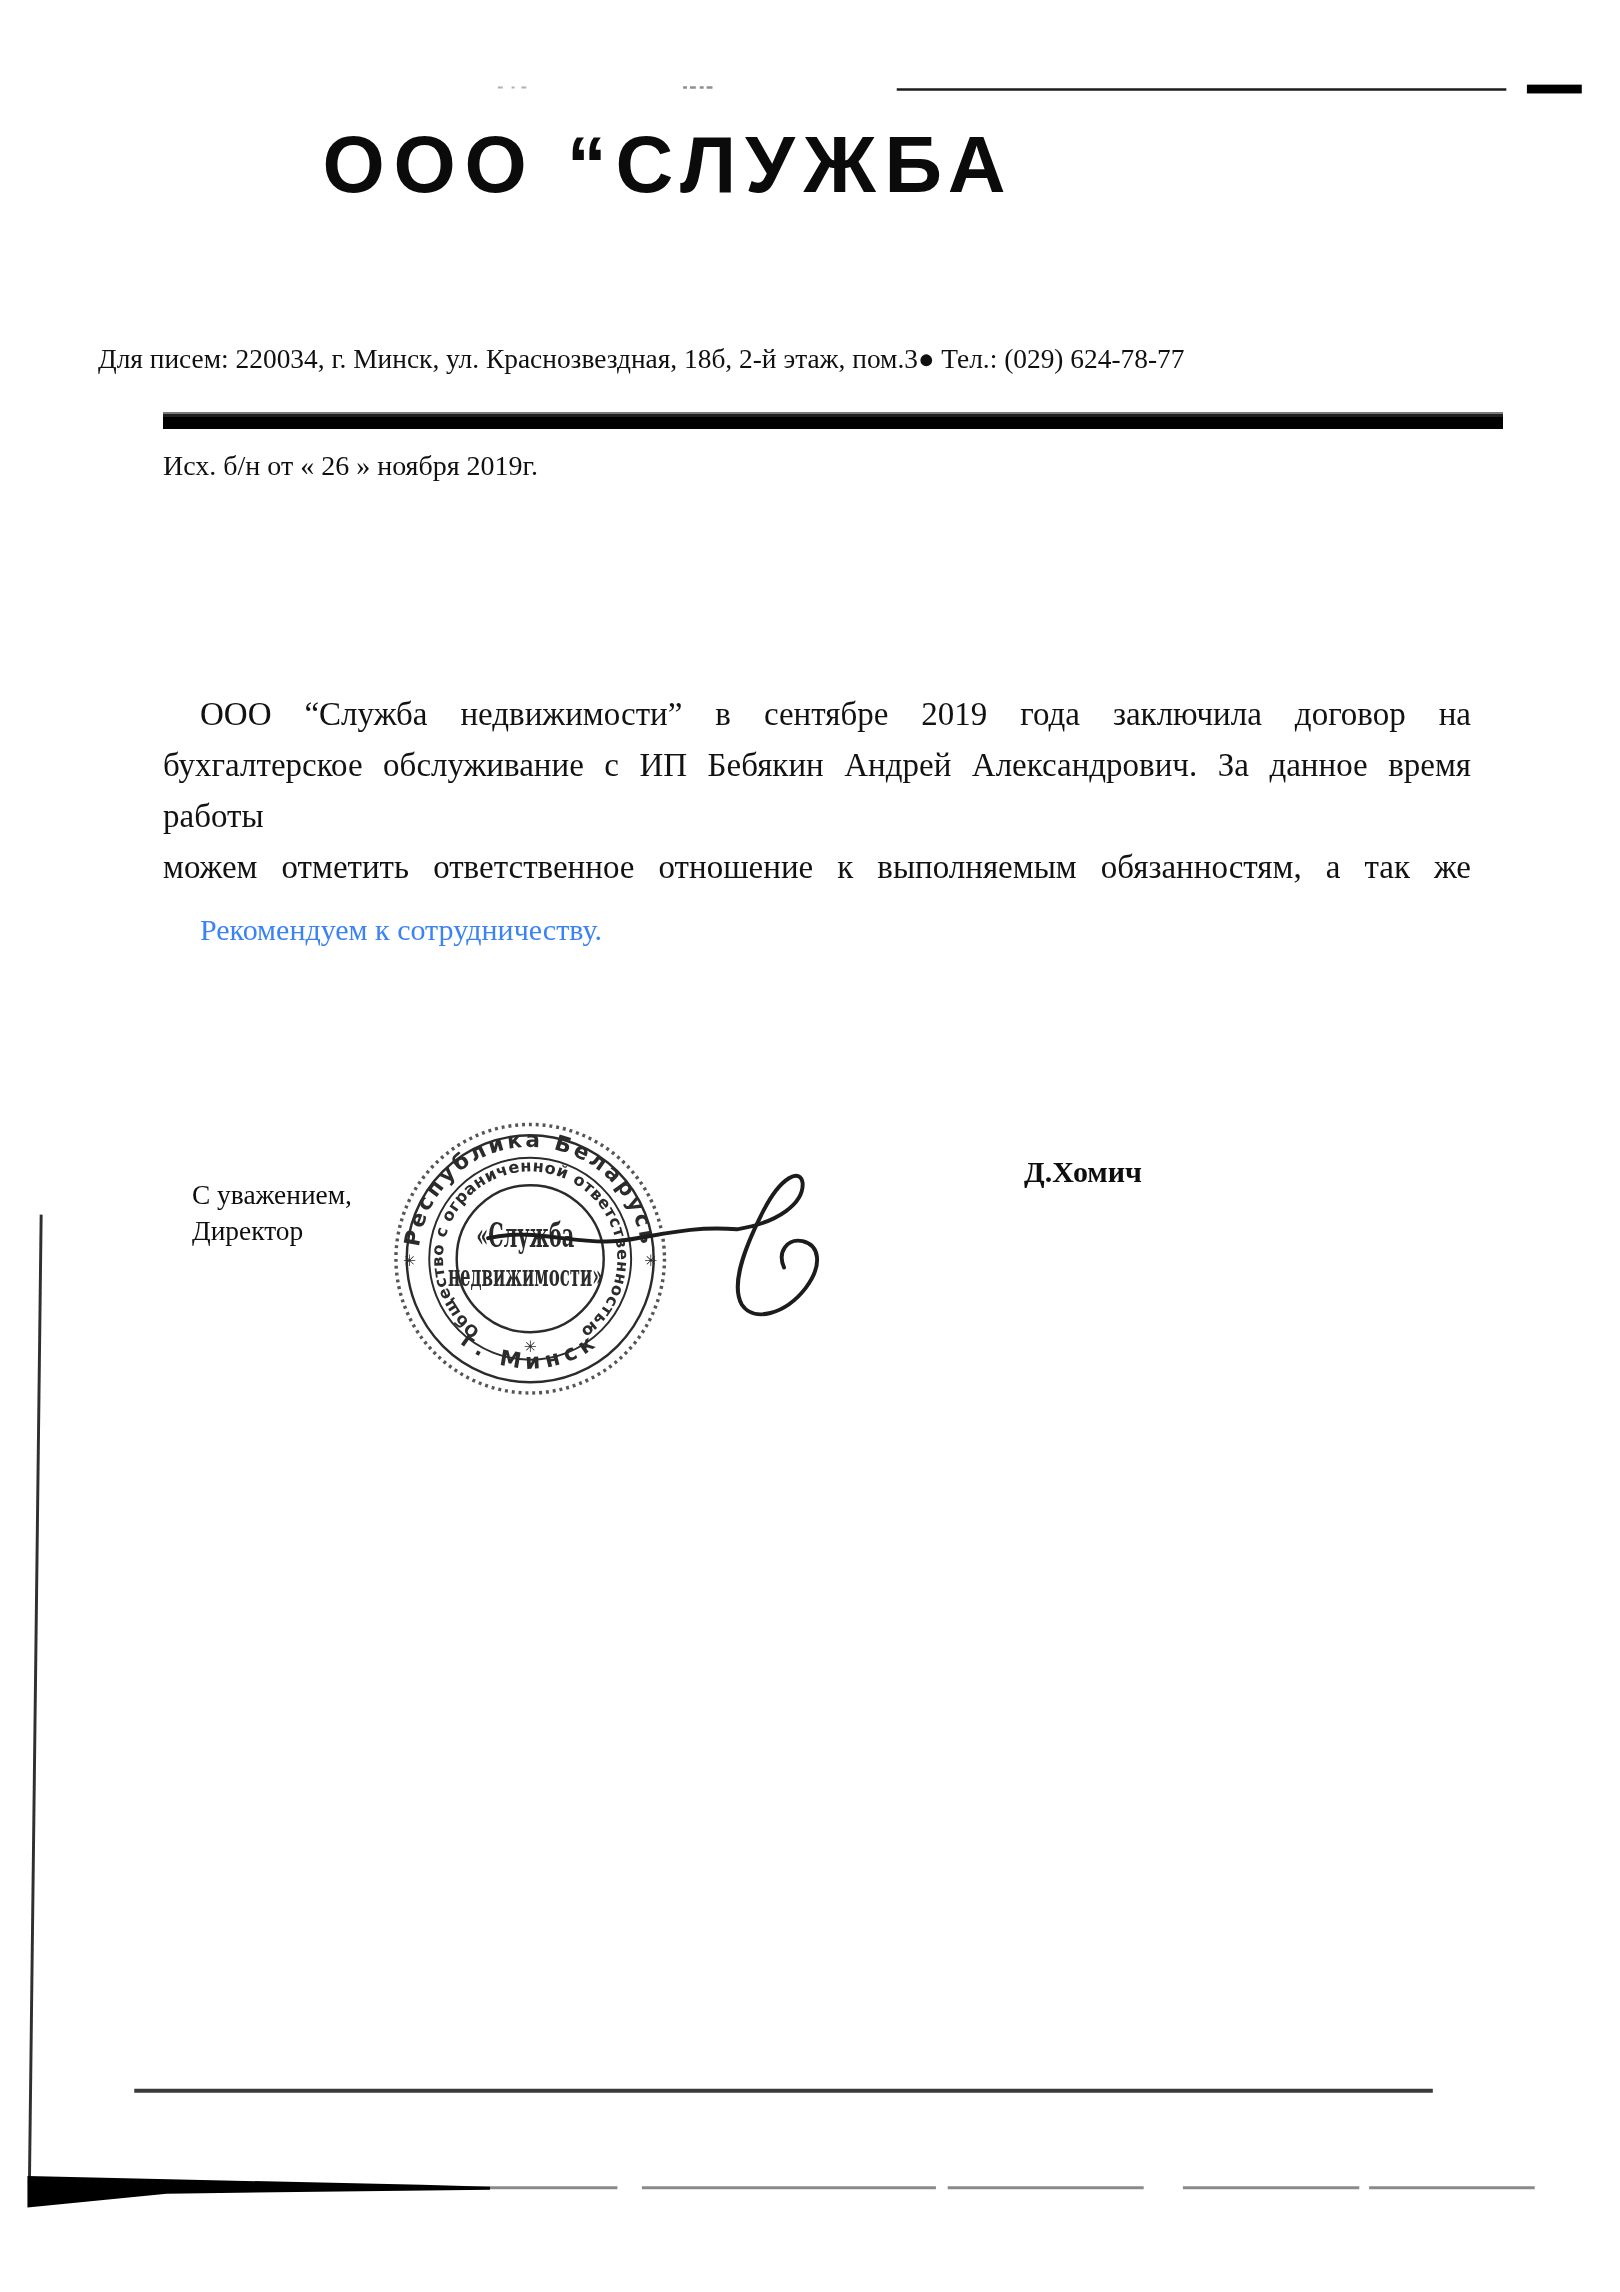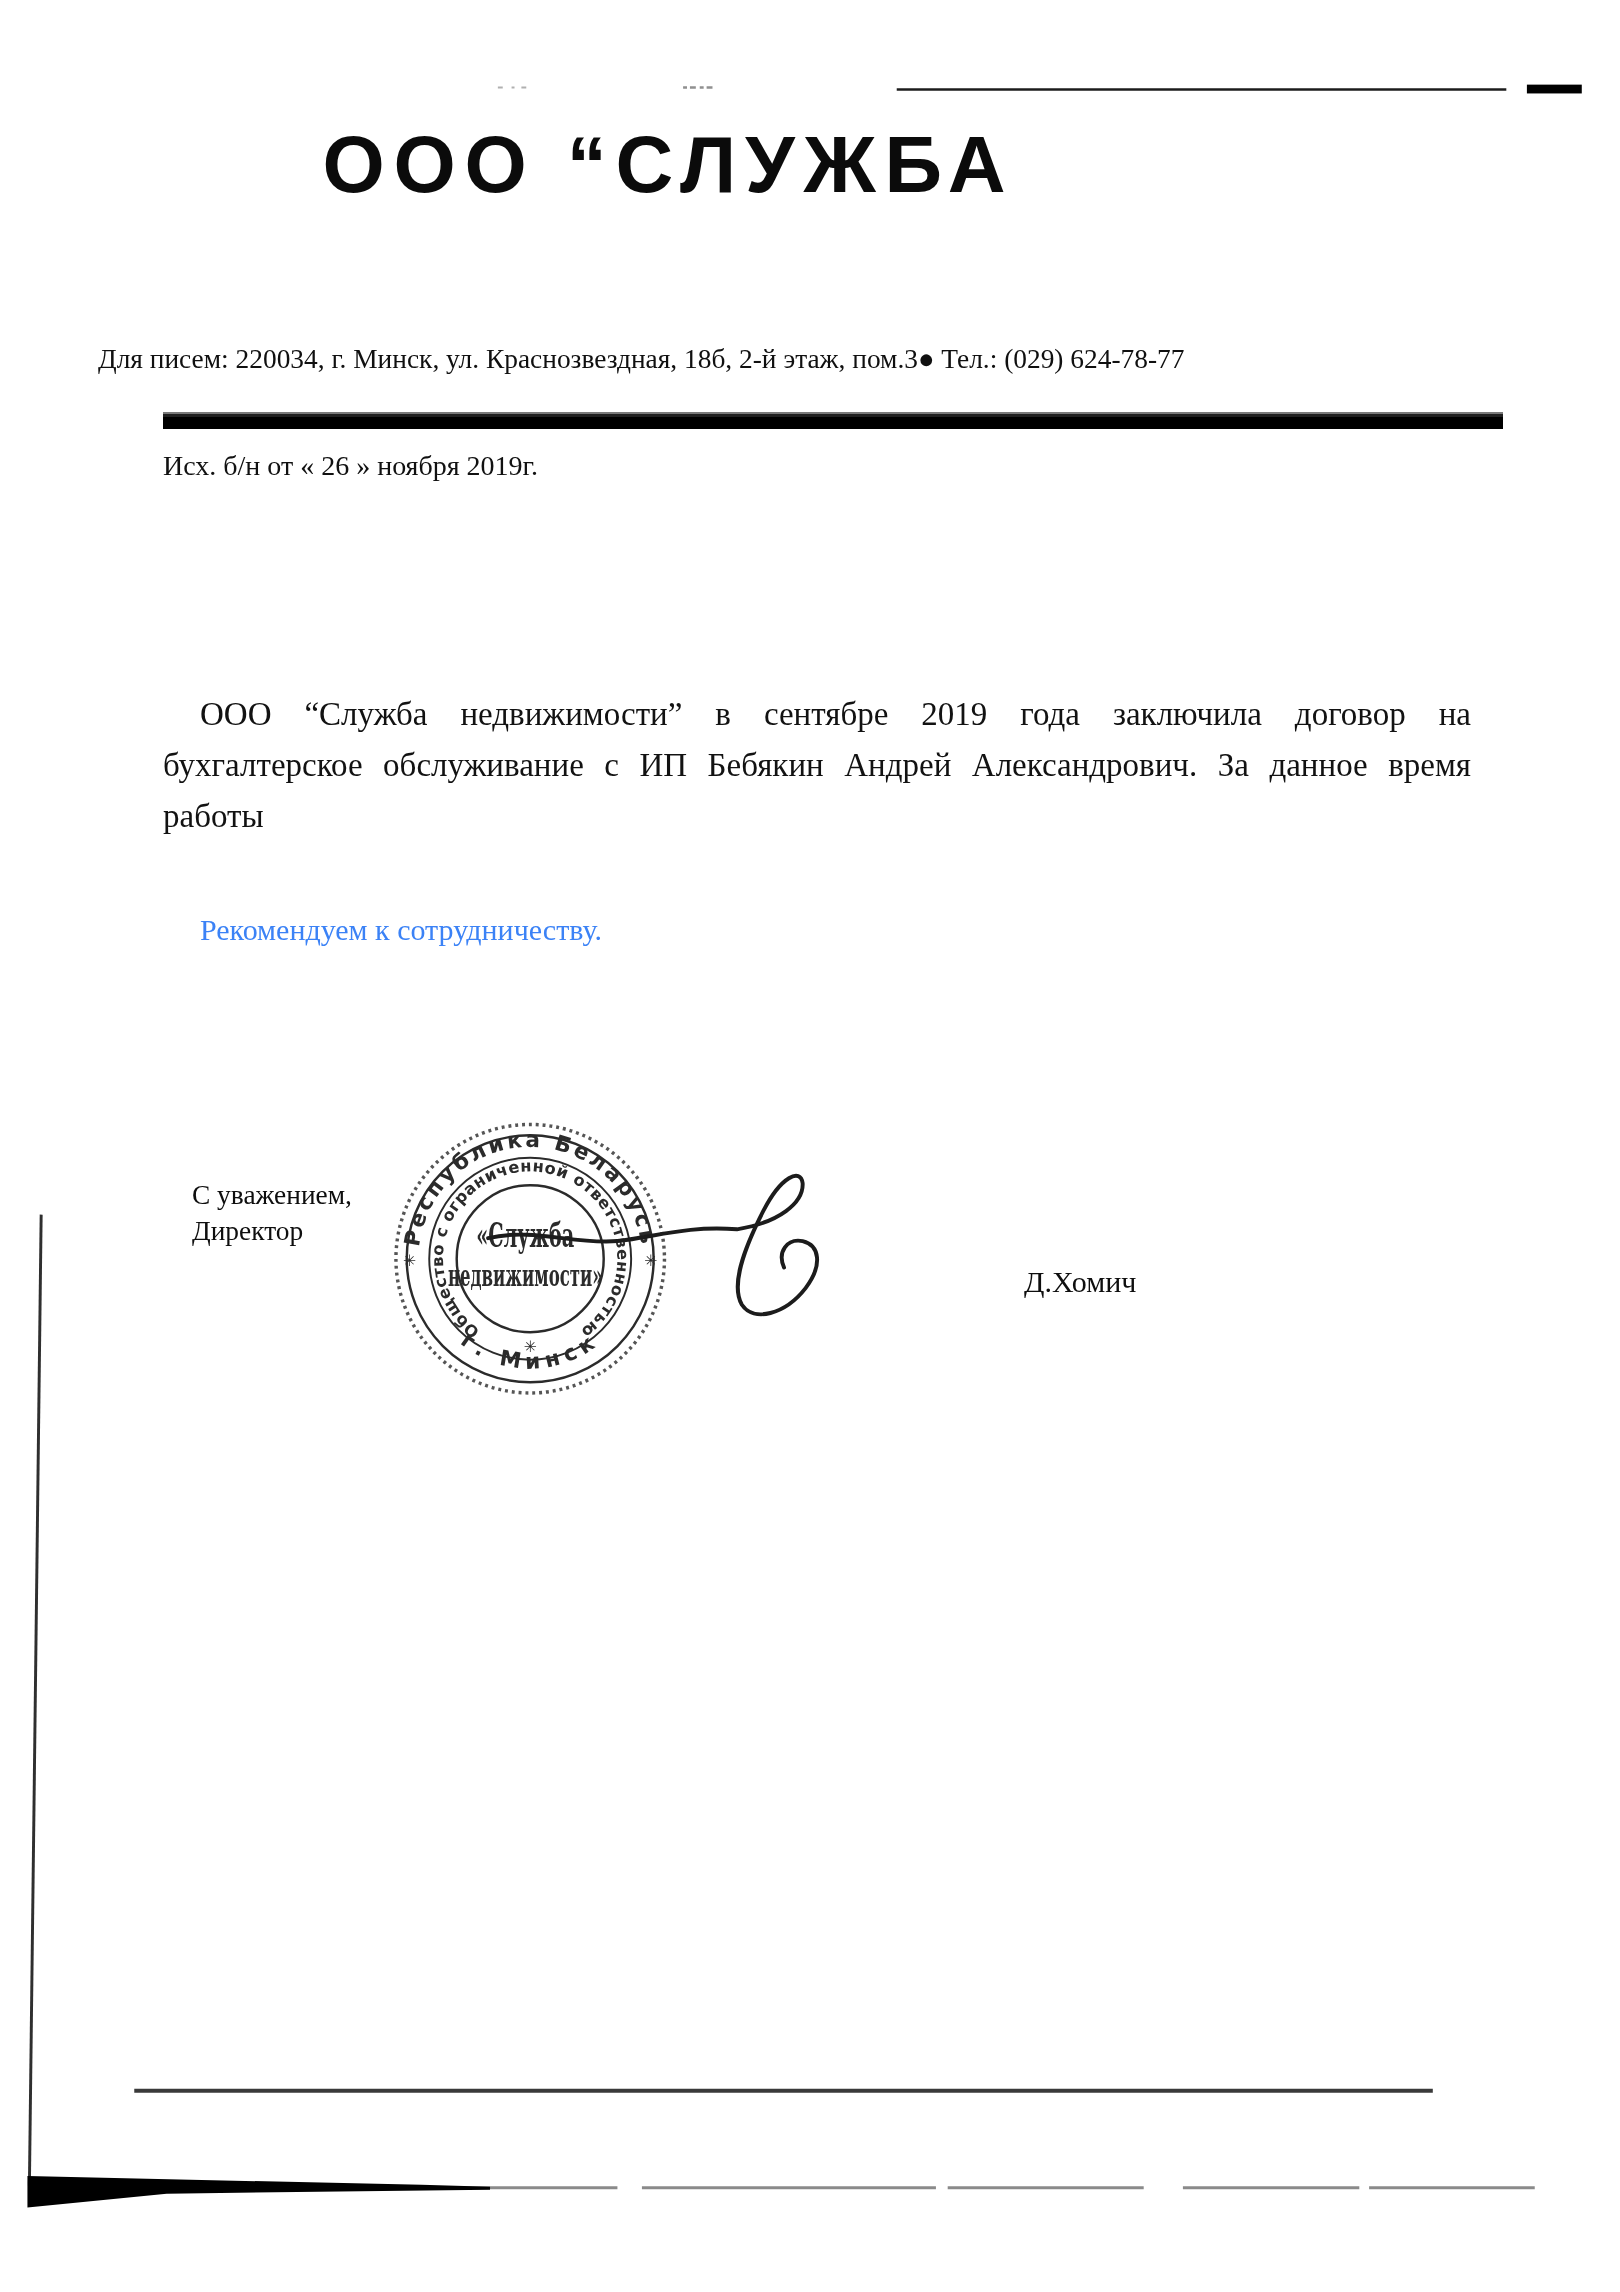--- a/index.html
+++ b/index.html
@@ -47,22 +47,22 @@
     position:absolute;top:904px;left:163px;width:1308px;
     font-size:30px;line-height:51px;color:#3b82f6;
     text-indent:37px;
   }
   
   .closing{
     position:absolute;top:1177px;left:192px;
     font-size:27.4px;line-height:36px;font-weight:normal;color:#0e0e0e;
   }
   .signer{
-    position:absolute;top:1265px;left:1024px;
-    font-size:30px;font-weight:normal;color:#0e0e0e;
+    position:absolute;top:1155px;left:1024px;
+    font-size:30px;font-weight:bold;color:#0e0e0e;
   }
   
   .overlay{
     position:absolute;top:0;left:0;width:1620px;height:2293px;
     pointer-events:none;
   }
   .ring-text{font-family:"DejaVu Sans", sans-serif;font-weight:bold;}
   .stamp-center{font-family:"DejaVu Serif", serif;font-weight:bold;}
 </style>
 </head>
@@ -76,20 +76,21 @@
 
   <div class="address">Для писем: 220034, г. Минск, ул. Краснозвездная, 18б, 2-й этаж, пом.3● Тел.: (029) 624-78-77</div>
 
   <div class="rule"></div>
 
   <div class="ref">Исх. б/н от « 26 » ноября 2019г.</div>
 
   <div class="body-text">
     <div class="bl first">ООО “Служба недвижимости” в сентябре 2019 года заключила договор на</div>
     <div class="bl">бухгалтерское обслуживание с ИП Бебякин Андрей Александрович. За данное время работы</div>
+    <div class="bl">можем отметить ответственное отношение к выполняемым обязанностям, а так же</div>
   </div>
 
   <div class="recommend">Рекомендуем к сотрудничеству.</div>
 
   <div class="closing">
     <div>С уважением,</div>
     <div>Директор</div>
   </div>
 
   <div class="signer">Д.Хомич</div>

